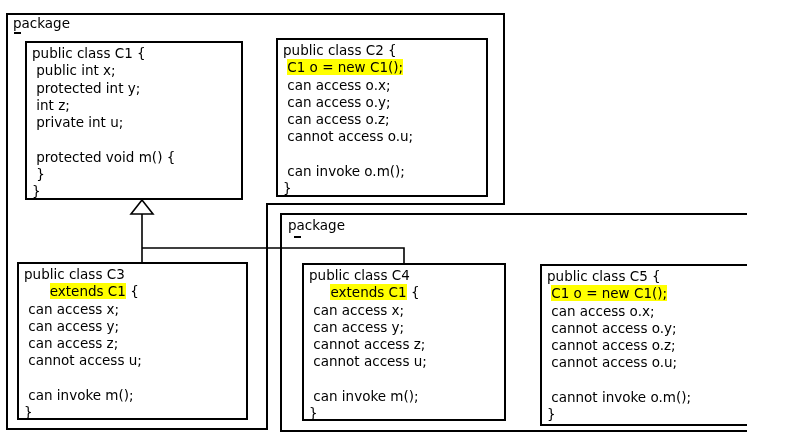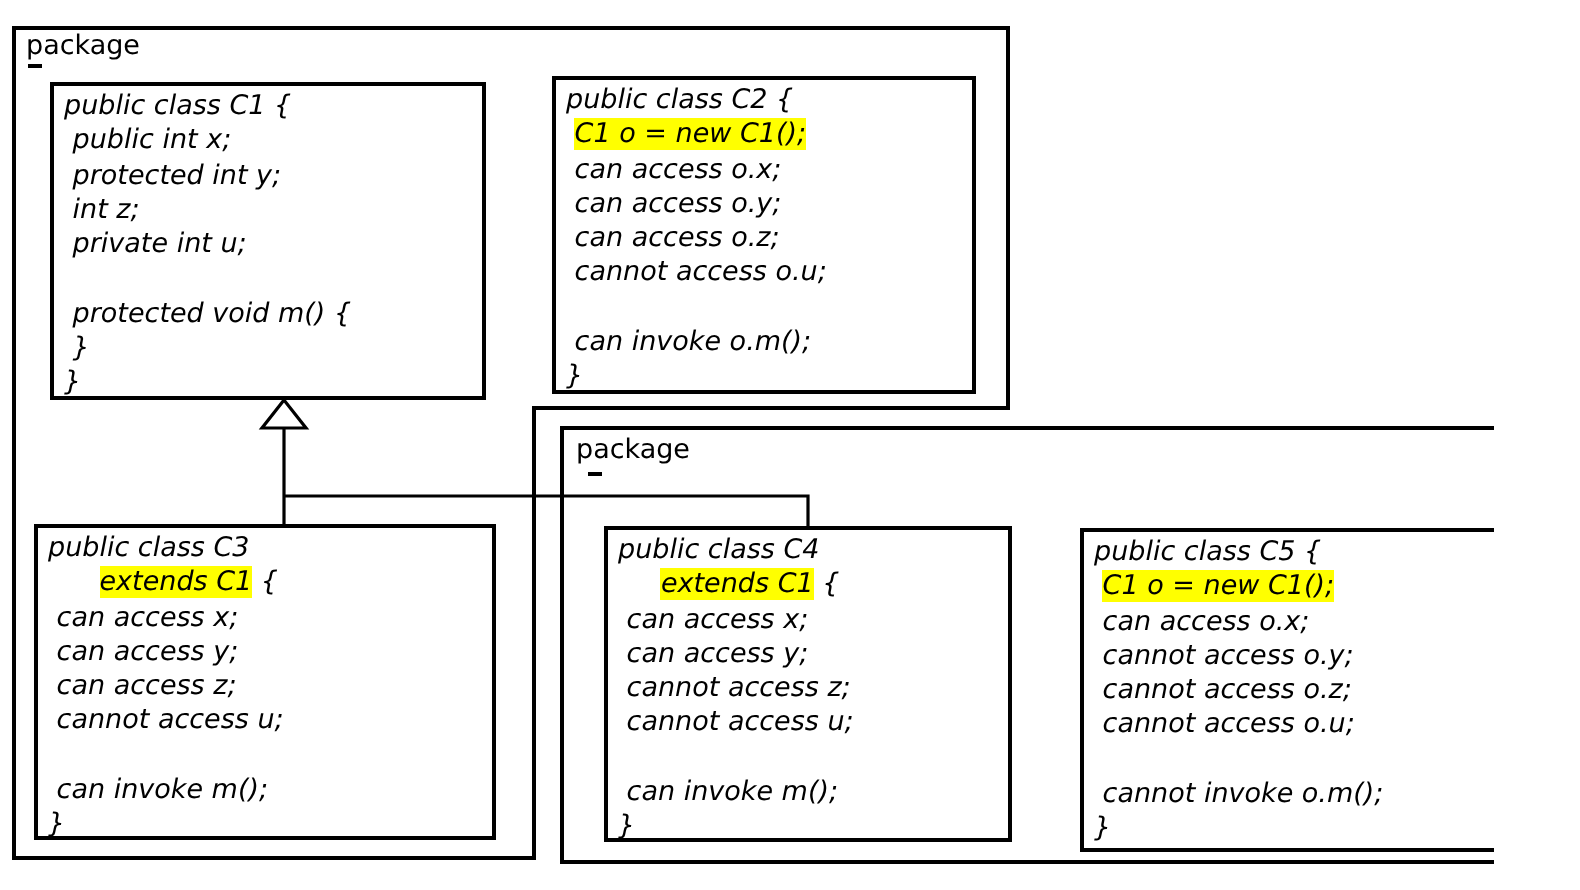--- a/index.html
+++ b/index.html
@@ -9,21 +9,21 @@
     color:#000;overflow:hidden;
   }
   #wires{position:absolute;left:0;top:0;width:790px;height:445px;}
   .class-box{
     position:absolute;box-sizing:border-box;
     border:2px solid #000;background:#fff;
     padding:2px 2px 0 5px;
     font-size:13.5px;line-height:17.3px;
     white-space:pre;overflow:hidden;
   }
-  .code-line{white-space:pre;font-style:italic;}
+  .code-line{white-space:pre;}
   .hl{background:var(--hl,#ffff00);}
   .pkg-label{
     position:absolute;font-size:13.5px;line-height:16px;white-space:pre;
     background:transparent;
   }
   .corner-artifact{position:absolute;left:783px;top:1px;width:5px;height:7px;background:#c4c4c4;opacity:.7;}
 </style>
 </head>
 <body>
 

